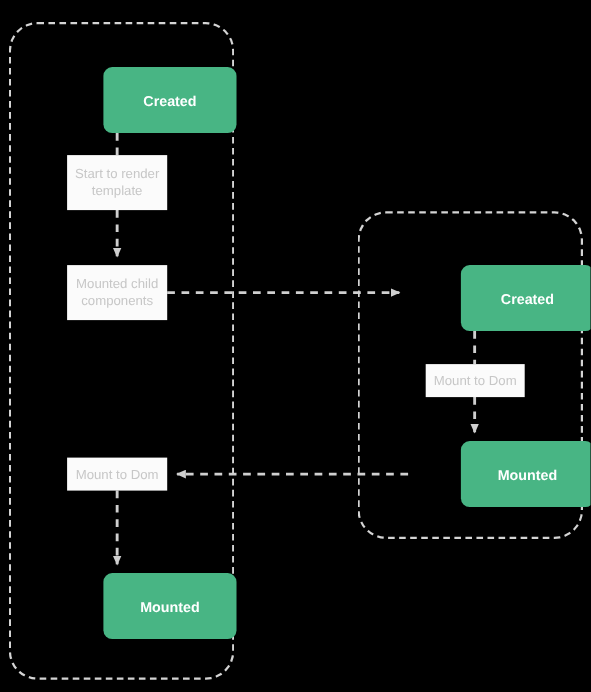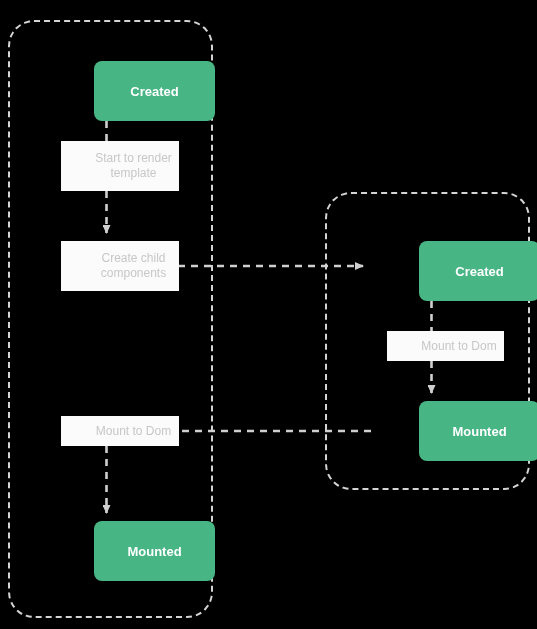--- a/index.html
+++ b/index.html
@@ -42,21 +42,20 @@
     color: #c7c7c7;
     font-size: 12px;
     font-weight: normal;
     line-height: 15px;
     display: flex;
     align-items: center;
     justify-content: center;
     text-align: center;
     z-index: 3;
     white-space: pre-line;
-    padding-left: 27px;
   }
   .group-box {
     position: absolute;
     border: 2px dashed #d4d4d4;
     border-radius: 26px;
     background: transparent;
     z-index: 1;
   }
 </style>
 </head>
@@ -101,20 +100,20 @@
     <span>Created</span>
   </div>
 
   <div class="node" style="left:371px; top:401px; width:121px; height:60px;">
     <span>Mounted</span>
   </div>
 
   <div class="edge-label" style="left:61px; top:141px; width:91px; height:50px;">Start to render
 template</div>
 
-  <div class="edge-label" style="left:61px; top:241px; width:91px; height:50px;">Create child
+  <div class="edge-label" style="left:61px; top:241px; width:91px; height:50px;">Mounted child
 components</div>
 
   <div class="edge-label" style="left:61px; top:416px; width:91px; height:30px;">Mount to Dom</div>
 
   <div class="edge-label" style="left:387px; top:331px; width:90px; height:30px;">Mount to Dom</div>
 
 </div>
 
 </body></html>

